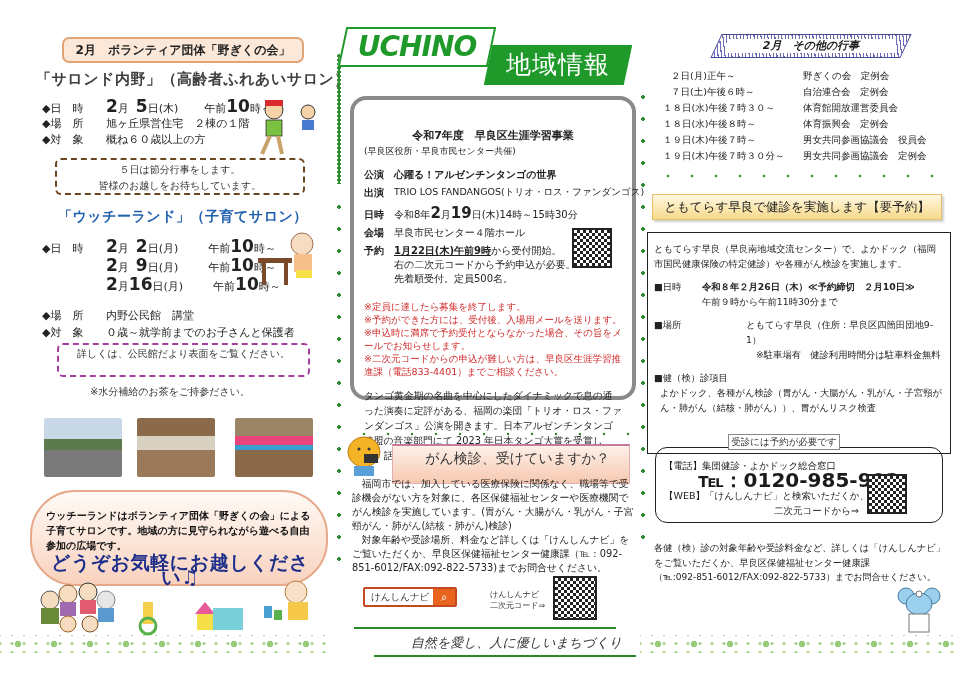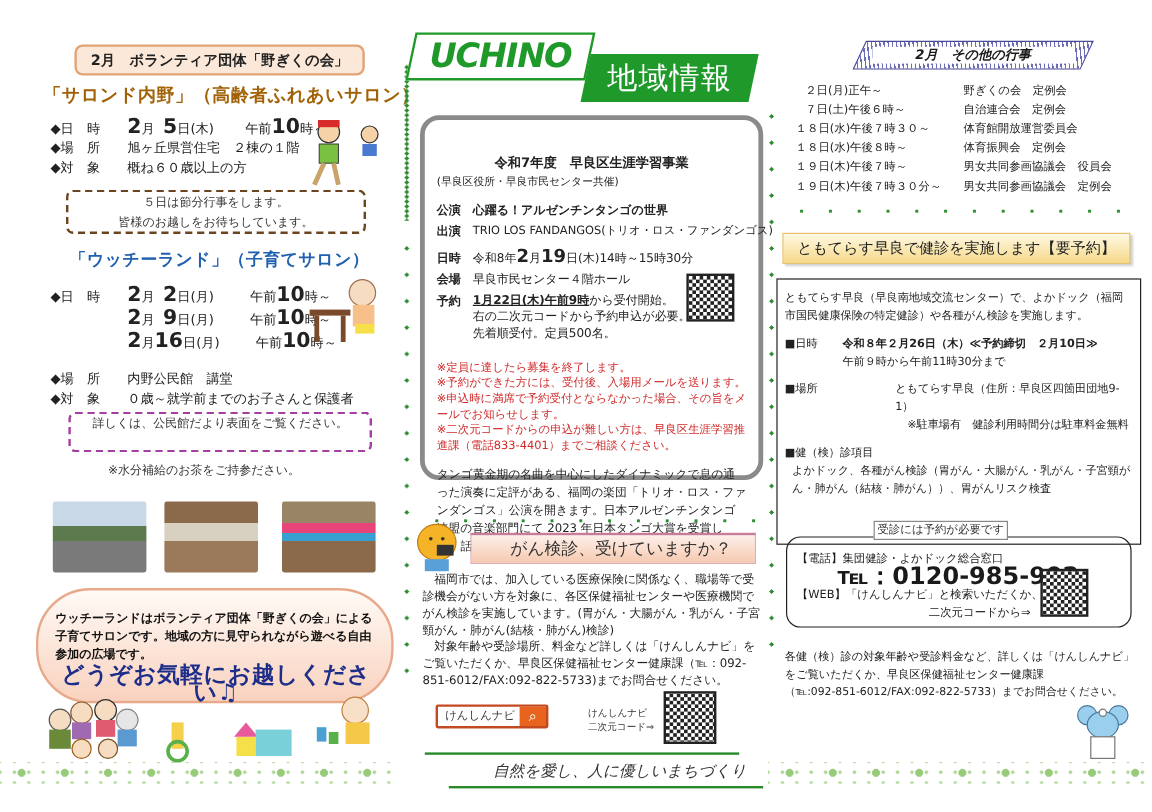--- a/index.html
+++ b/index.html
@@ -1,21 +1,21 @@
 <!DOCTYPE html>
 <html><head>
 <meta charset="utf-8">
 <style>
   * { box-sizing: border-box; margin: 0; padding: 0; }
   body { width: 960px; height: 677px; background: #ffffff; font-family: "DejaVu Sans", sans-serif; color: #1a1a1a; position: relative; overflow: hidden; }
   .abs { position: absolute; }
 
   
   .volunteer-banner { left: 62px; top: 37px; width: 242px; height: 26px; border: 2px solid #e0a477; border-radius: 7px; background: #fbe8d9; display: flex; align-items: center; justify-content: center; font-weight: bold; font-size: 12px; color: #222; }
-  .salon-title { left: 36px; top: 70px; width: 300px; font-size: 15px; font-weight: bold; color: #a16207; white-space: nowrap; letter-spacing: 0.5px; }
+  .salon-title { left: 36px; top: 70px; width: 300px; font-size: 15px; font-weight: bold; color: #404040; white-space: nowrap; letter-spacing: 0.5px; }
   .row { font-size: 11px; color: #222; white-space: nowrap; display: flex; align-items: baseline; }
   .row .lbl { width: 64px; }
   .row .big { font-size: 17px; font-weight: bold; }
   .dash-box-brown { left: 55px; top: 158px; width: 250px; height: 37px; border: 2px dashed #6b4520; border-radius: 6px; font-size: 10px; text-align: center; line-height: 16px; padding-top: 2px; color: #333; }
   .ucchi-title { left: 58px; top: 208px; font-size: 14px; font-weight: bold; color: #2060b0; white-space: nowrap; letter-spacing: 0.5px; }
   .dash-box-purple { left: 57px; top: 343px; width: 253px; height: 34px; border: 2px dashed #a43ea0; border-radius: 6px; font-size: 10px; text-align: center; line-height: 15px; padding-top: 1px; color: #333; }
   .tea-note { left: 0; width: 340px; top: 385px; text-align: center; font-size: 10px; color: #333; }
   .photo { top: 418px; width: 78px; height: 59px; border-radius: 2px; overflow: hidden; }
   .speech { left: 30px; top: 490px; width: 298px; height: 96px; border: 2px solid #e7a98a; border-radius: 45px; background: linear-gradient(#fffaf6, #f9d2be); padding: 16px 12px 0 14px; font-size: 10px; line-height: 15px; color: #111; font-weight: bold; }
   .speech-big { font-size: 19px; font-weight: bold; color: #1d2e8a; text-align: center; margin-top: 2px; letter-spacing: 0.5px; }
@@ -30,21 +30,21 @@
   .tango-box .h1 { text-align: center; font-weight: bold; font-size: 11px; margin-top: 20px; }
   .tango-box .h2 { text-align: left; font-size: 9px; margin-top: 2px; }
   .tango-box .ln { display: flex; margin-top: 4px; white-space: nowrap; }
   .tango-box .k { font-weight: bold; width: 30px; flex-shrink: 0; }
   .tango-box .red { color: #d02a2a; font-size: 9.5px; line-height: 13px; }
   .tango-box .desc { font-size: 9.8px; line-height: 15px; margin-top: 10px; border-top: 0; }
   .qr { background:
       linear-gradient(90deg, transparent 0, transparent 100%),
       repeating-conic-gradient(#222 0 25%, #fff 0 50%) 0 0/6px 6px;
       border: 2px solid #222; }
-  .gan-banner { left: 392px; top: 444px; width: 238px; height: 26px; background: linear-gradient(#fdf0e9, #f6c9b0); border: 1px solid #e0b0b0; border-top: 2px solid #c97b9b; font-size: 14px; text-align: center; line-height: 24px; color: #333; padding-left: 13px; }
+  .gan-banner { left: 392px; top: 444px; width: 238px; height: 40px; background: linear-gradient(#fdf0e9, #f6c9b0); border: 1px solid #e0b0b0; border-top: 2px solid #c97b9b; font-size: 14px; text-align: center; line-height: 24px; color: #333; padding-left: 13px; }
   .gan-body { left: 352px; top: 477px; width: 282px; font-size: 9.8px; line-height: 14px; color: #222; text-indent: 1em; }
   .search-box { left: 363px; top: 587px; width: 94px; height: 20px; border: 2px solid #c34a20; border-radius: 2px; display: flex; background: #fff; }
   .search-box .txt { flex: 1; font-size: 9.5px; line-height: 16px; padding-left: 6px; color: #333; }
   .search-box .btn { width: 22px; background: #e8641e; color: #fff; font-size: 12px; text-align: center; line-height: 16px; }
   .motto-line { height: 2px; background: #2a8a2a; }
   .motto { left: 352px; top: 634px; width: 270px; text-align: right; font-size: 13px; font-style: italic; color: #333; }
 
   
   .events-title { left: 716px; top: 34px; width: 190px; height: 24px; transform: skewX(-25deg); border: 1px solid #4a4a9a; background: repeating-linear-gradient(60deg, #fff 0 2px, #6b6bb8 2px 3px); }
   .events-title .inner { transform: skewX(25deg); margin: 4px 10px; height: 14px; background: #fff; font-weight: bold; font-style: italic; font-size: 11px; text-align: center; line-height: 14px; }

